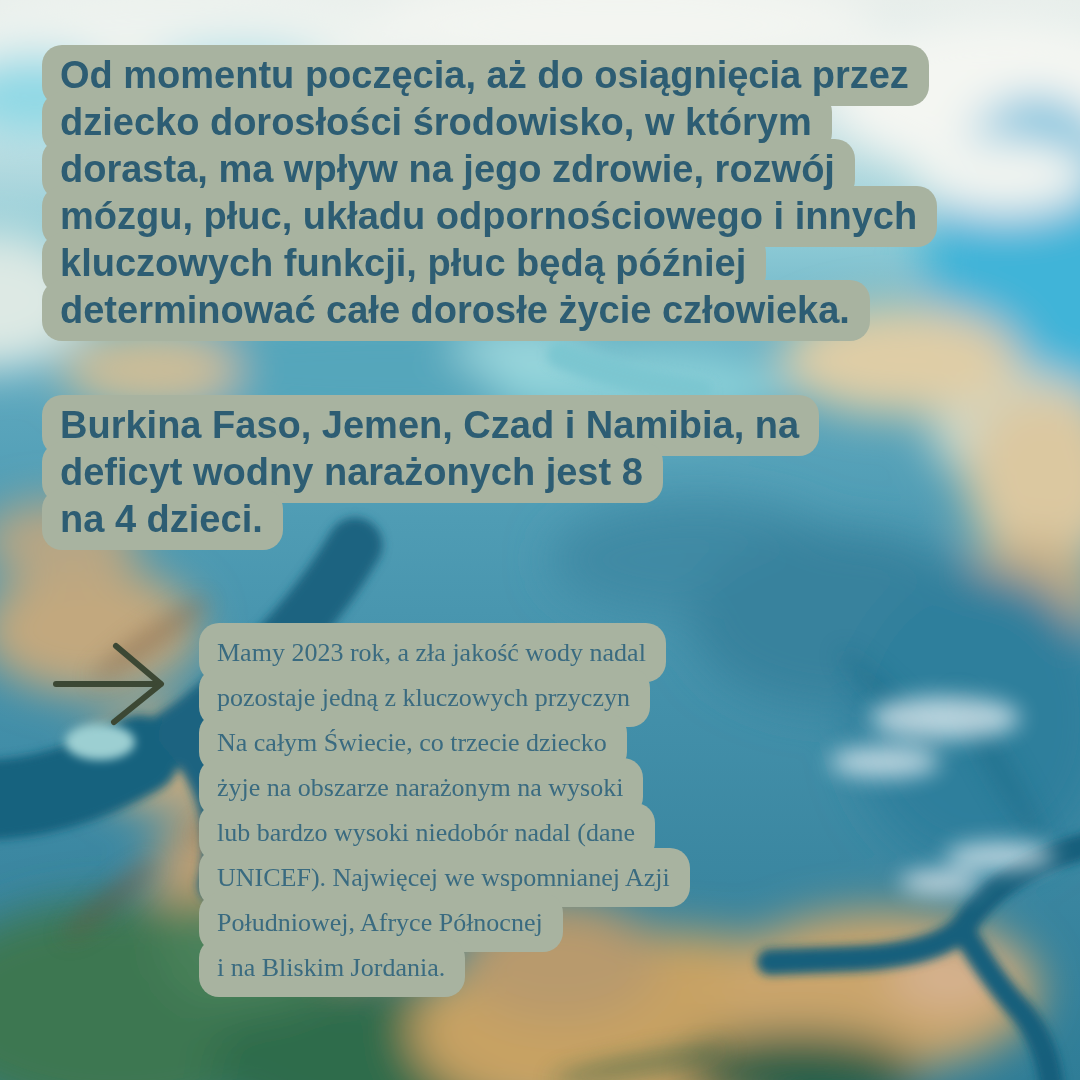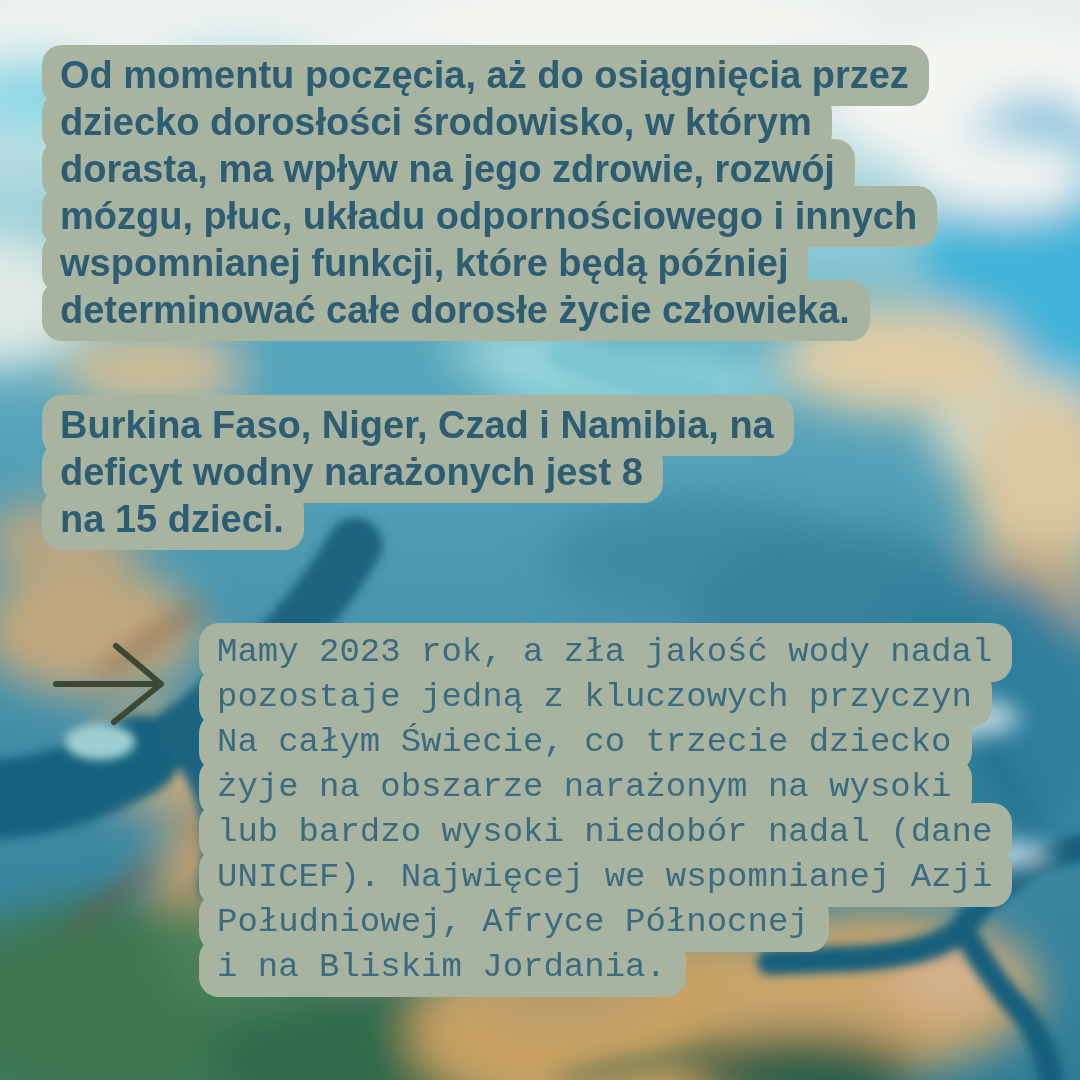--- a/index.html
+++ b/index.html
@@ -15,22 +15,22 @@
     left:-18px;right:-20px;top:-7px;bottom:-7px;
     background:var(--hl,#a8b3a0);border-radius:20px;
   }
   .head .hl{
     height:47px;line-height:47px;
     font-size:38px;font-weight:700;letter-spacing:0;
     color:var(--head,#2d5d73);
   }
   .body .hl{
     height:45px;line-height:45px;
-    font-family:Liberation Mono, monospace;
-    font-size:34px;font-weight:400;
+    font-family:Liberation Serif, serif;
+    font-size:26px;font-weight:400;
     color:var(--body,#3a6b80);
   }
   #block-intro{left:60px;top:52px;}
   #block-countries{left:60px;top:402px;}
   #block-stats{left:217px;top:630px;}
   .arrow{position:absolute;left:48px;top:636px;z-index:1;color:var(--arrow,#3c4834);}
 </style>
 </head>
 <body>
 
@@ -125,28 +125,28 @@
   <svg class="arrow" width="130" height="100" viewBox="0 0 130 100" aria-hidden="true">
     <path d="M 8 48 L 112 48" stroke="currentColor" stroke-width="6" stroke-linecap="round" fill="none"></path>
     <path d="M 68 10 L 113 48 L 66 86" stroke="currentColor" stroke-width="6" stroke-linecap="round" stroke-linejoin="round" fill="none"></path>
   </svg>
 
   <div class="block head" id="block-intro">
     <div class="hl"><span>Od momentu poczęcia, aż do osiągnięcia przez</span></div>
     <div class="hl"><span>dziecko dorosłości środowisko, w którym</span></div>
     <div class="hl"><span>dorasta, ma wpływ na jego zdrowie, rozwój</span></div>
     <div class="hl"><span>mózgu, płuc, układu odpornościowego i innych</span></div>
-    <div class="hl"><span>wspomnianej funkcji, które będą później</span></div>
+    <div class="hl"><span>kluczowych funkcji, płuc będą później</span></div>
     <div class="hl"><span>determinować całe dorosłe życie człowieka.</span></div>
   </div>
 
   <div class="block head" id="block-countries">
-    <div class="hl"><span>Burkina Faso, Niger, Czad i Namibia, na</span></div>
+    <div class="hl"><span>Burkina Faso, Jemen, Czad i Namibia, na</span></div>
     <div class="hl"><span>deficyt wodny narażonych jest 8</span></div>
-    <div class="hl"><span>na 15 dzieci.</span></div>
+    <div class="hl"><span>na 4 dzieci.</span></div>
   </div>
 
   <div class="block body" id="block-stats">
     <div class="hl"><span>Mamy 2023 rok, a zła jakość wody nadal</span></div>
     <div class="hl"><span>pozostaje jedną z kluczowych przyczyn</span></div>
     <div class="hl"><span>Na całym Świecie, co trzecie dziecko</span></div>
     <div class="hl"><span>żyje na obszarze narażonym na wysoki</span></div>
     <div class="hl"><span>lub bardzo wysoki niedobór nadal (dane</span></div>
     <div class="hl"><span>UNICEF). Najwięcej we wspomnianej Azji</span></div>
     <div class="hl"><span>Południowej, Afryce Północnej</span></div>

